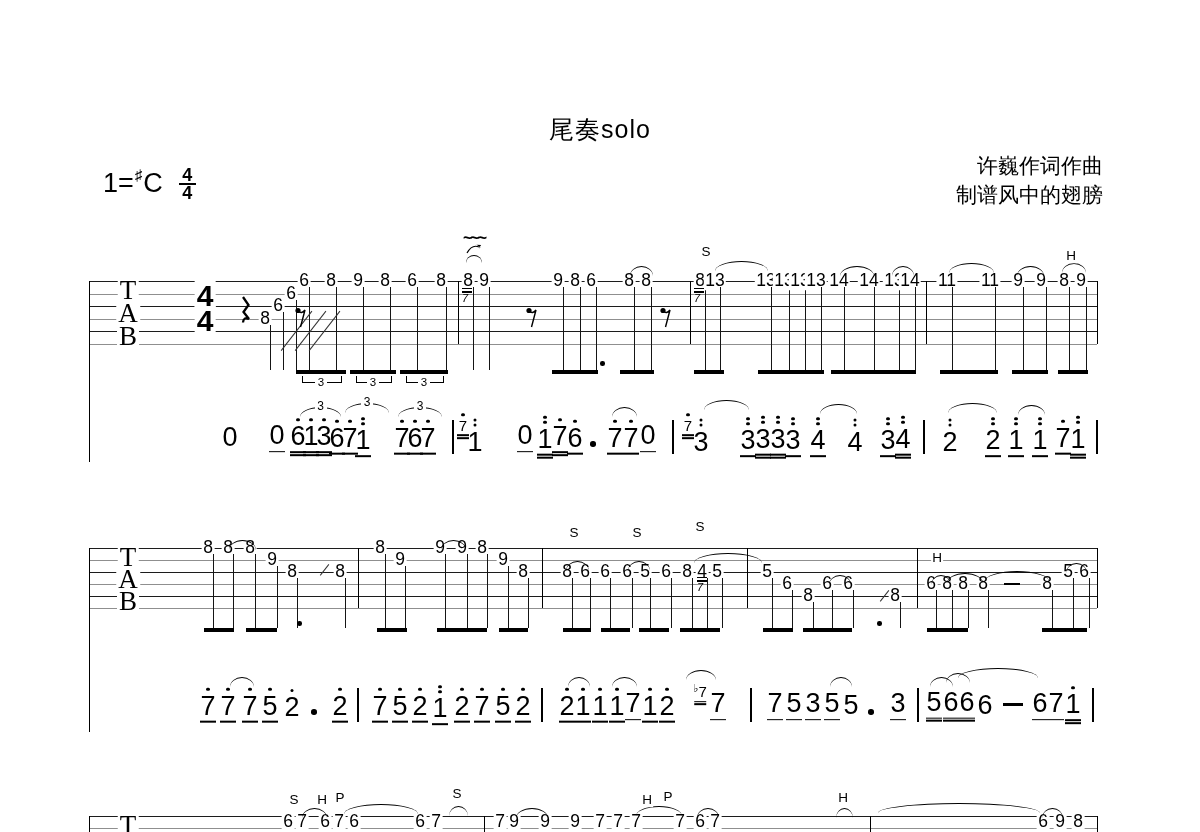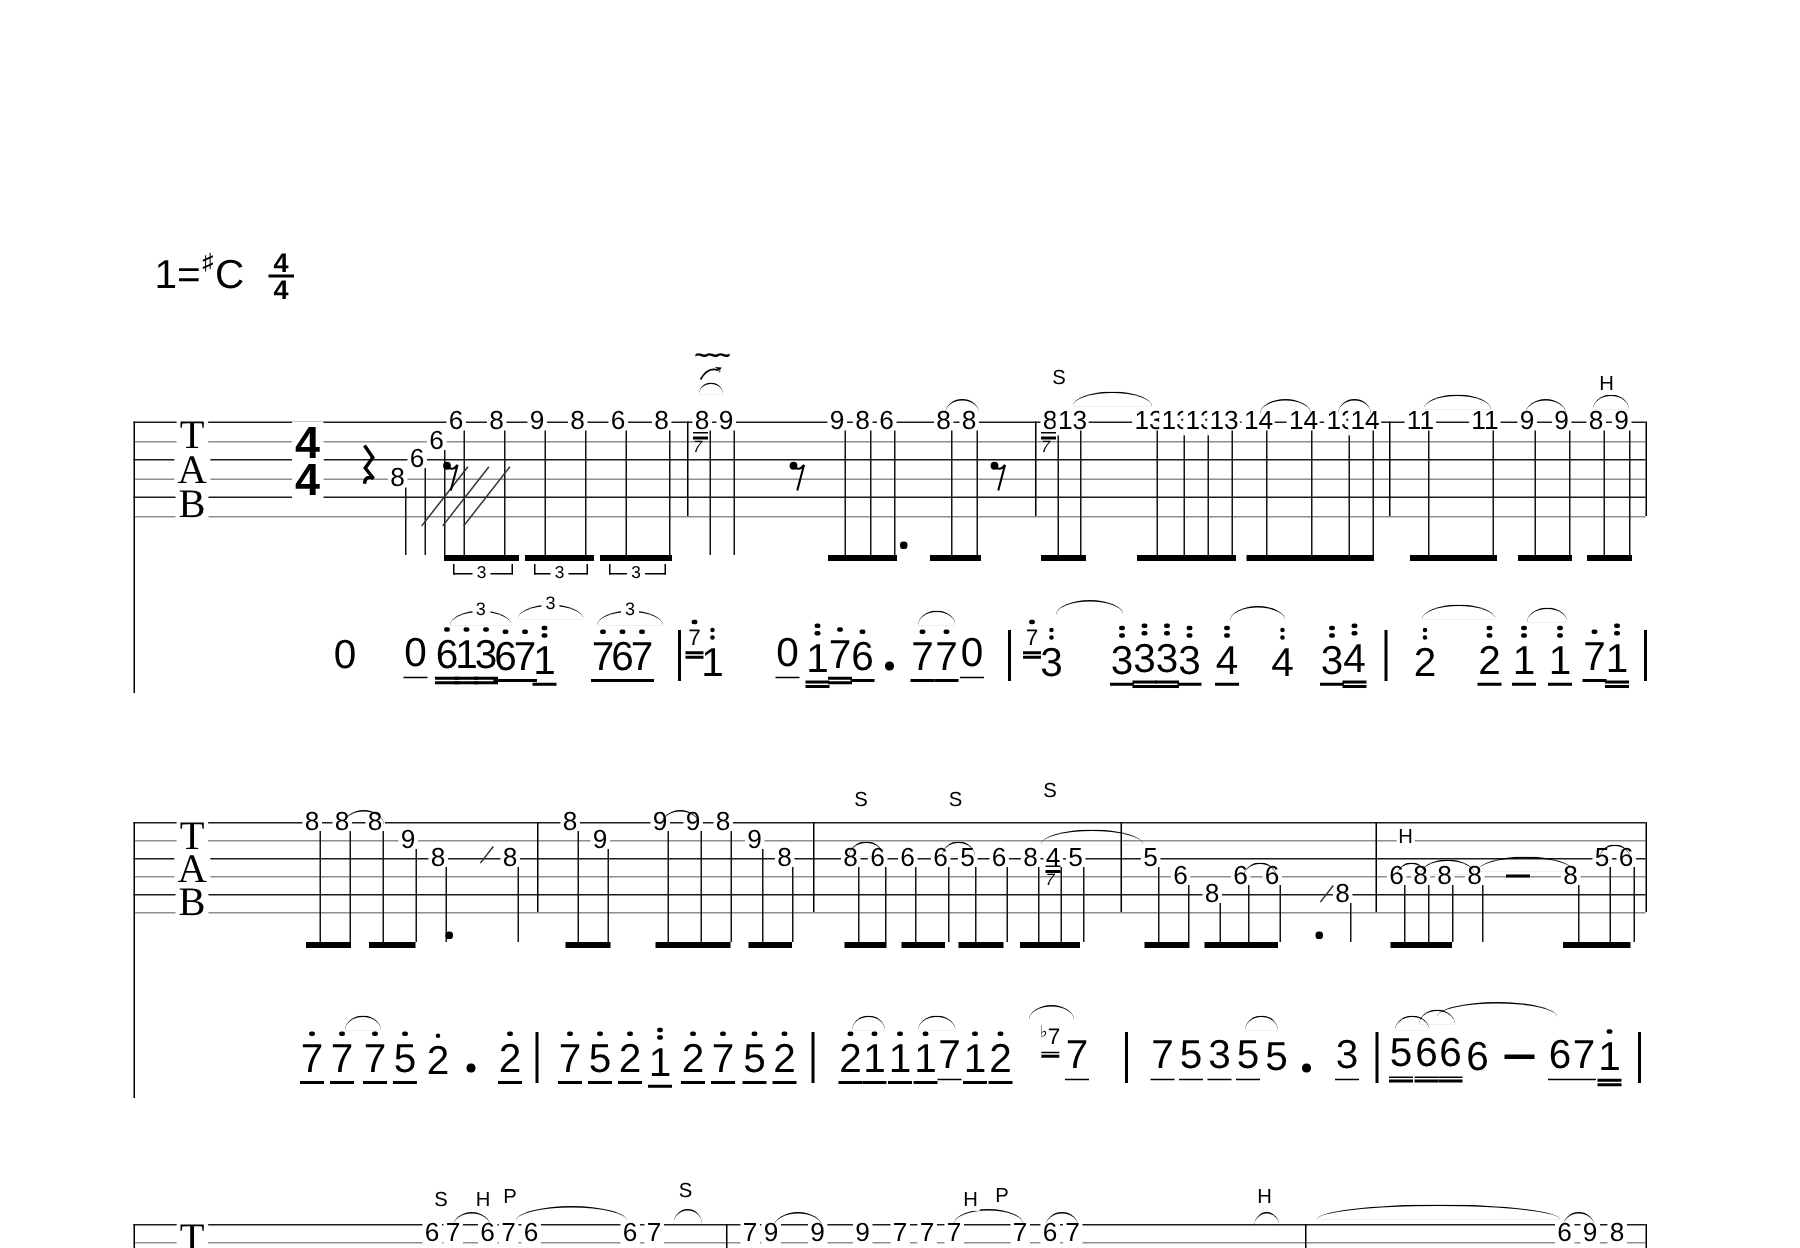--- a/index.html
+++ b/index.html
@@ -12,20 +12,25 @@
   .keysig{left:103px;top:168px;font-size:27px;display:flex;align-items:center;line-height:1}
   .keysig .sharp{font-size:15px;font-weight:700;transform:translateY(-9px);margin:0 1px}
   .frac{display:inline-flex;flex-direction:column;align-items:center;margin-left:16px;
         font-size:18px;font-weight:700;line-height:14px}
   .frac .fbar{width:17px;height:1.6px;background:#000;margin:1px 0}
 </style>
 </head>
 <body>
 
 <div id="stage">
+  <div class="abs subtitle">尾奏solo</div>
+  <div class="abs credits">
+    <div>许巍作词作曲</div>
+    <div>制谱风中的翅膀</div>
+  </div>
   <div class="abs keysig">
     <span>1=</span>
       <span class="sharp">♯</span>
       <span>C</span>
     <span class="frac">
         <span>4</span>
         <span class="fbar"></span>
         <span>4</span>
       </span>
   </div>

